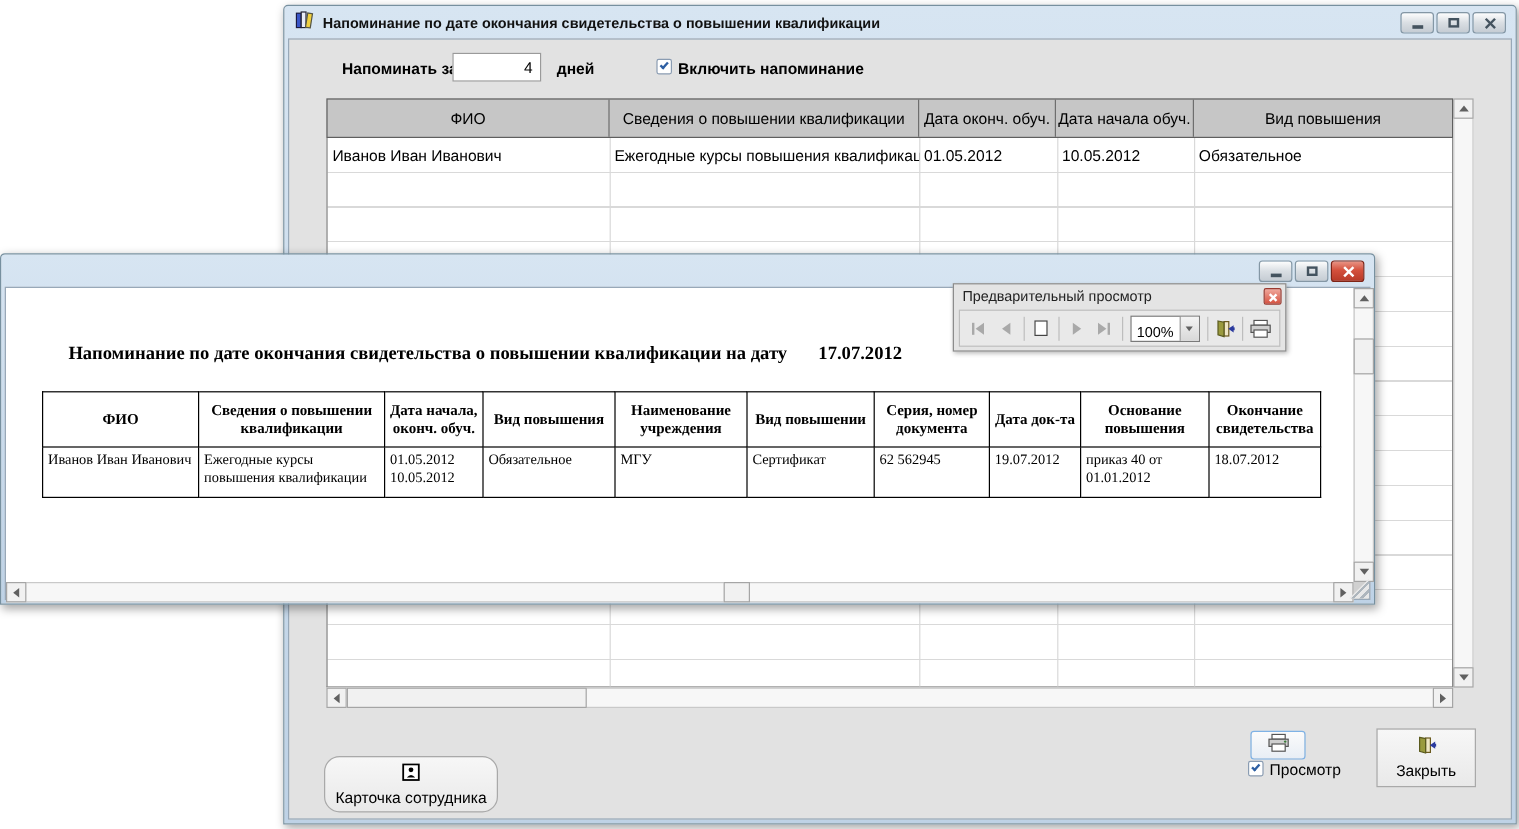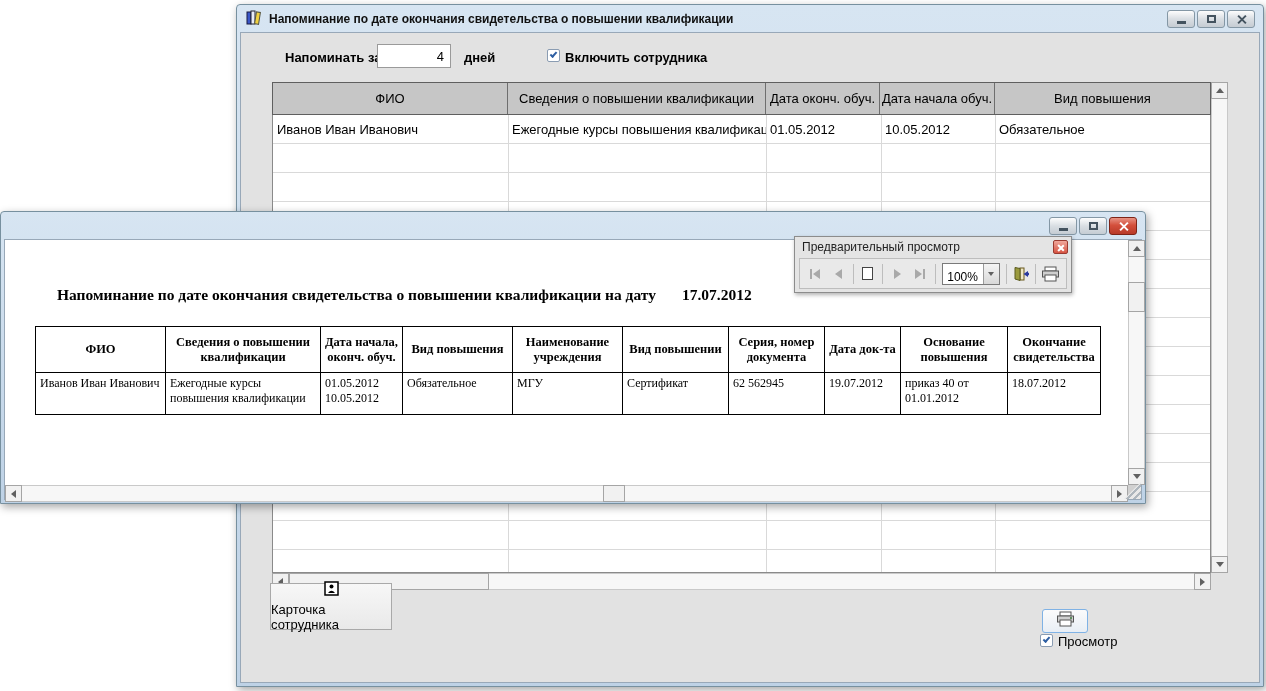--- a/index.html
+++ b/index.html
@@ -149,21 +149,21 @@
   </div>
 
   <div class="client">
 
     <span class="bold-label" style="left:44px; top:17px;">Напоминать за</span>
     <input id="remind-input" value="4" style="">
     <span class="bold-label" style="left:223px; top:17px;">дней</span>
     <div class="checkbox" style="left:306px; top:16px;">
       <div class="check"></div>
     </div>
-    <span class="bold-label" style="left:324px; top:17px;">Включить сотрудника</span>
+    <span class="bold-label" style="left:324px; top:17px;">Включить напоминание</span>
 
     <div id="grid-header">
       <div class="gh-cell" style="width:235px;">ФИО</div>
       <div class="gh-cell" style="width:258px;">Сведения о повышении квалификации</div>
       <div class="gh-cell" style="width:114px;">Дата оконч. обуч.</div>
       <div class="gh-cell" style="width:115px;">Дата начала обуч.</div>
       <div class="gh-cell" style="flex:1;">Вид повышения</div>
     </div>
     <div id="grid-body">
       <div class="vline" style="left:235px;"></div>
@@ -189,21 +189,21 @@
 
     <div class="sb-track-h" style="left:31px; top:540px; width:939px;"></div>
     <div class="sb-btn" style="left:31px; top:540px;">
         <div class="tri left"></div>
       </div>
     <div class="sb-thumb" style="left:48px; top:540px; width:200px; height:17px;"></div>
     <div class="sb-btn" style="left:953px; top:540px;">
         <div class="tri right"></div>
       </div>
 
-    <div class="big-btn" style="left:29px; top:550px; width:122px; height:47px;">
+    <div class="big-btn" style="left:29px; top:597px; width:145px; height:47px;border-radius:13px;">
       <span>
         <svg width="15" height="15" viewBox="0 0 15 15">
           <rect x="1" y="1" width="13" height="13" fill="#fff" stroke="#000" stroke-width="1.5"></rect>
           <circle cx="7.5" cy="5.5" r="2" fill="#000"></circle>
           <path d="M4 12 Q7.5 7.5 11 12 Z" fill="#000"></path>
         </svg>
       </span>
       <span>Карточка сотрудника</span>
     </div>
 
@@ -215,20 +215,31 @@
           <rect x="4" y="9" width="11" height="6" fill="#fff" stroke="#555"></rect>
           <circle cx="15" cy="7" r="1" fill="#3a7a3a"></circle>
         </svg>
       </span>
     </div>
     <div class="checkbox" style="left:799px; top:601px;">
       <div class="check"></div>
     </div>
     <span style="position:absolute; left:817px; top:601px; font-size:13px;">Просмотр</span>
 
+    <div class="big-btn" style="left:906px; top:574px; width:83px; height:49px;">
+      <span>
+        <svg width="17" height="16" viewBox="0 0 17 16">
+          <rect x="8" y="2" width="4" height="12" fill="#efe7c5" stroke="#6b5a1e"></rect>
+          <path d="M3 1.5 L8 2.5 L8 14.5 L3 13 Z" fill="#9a9a3e" stroke="#5a5a1e"></path>
+          <path d="M16 5 L11.5 8 L16 11 Z" fill="#2b3a9e"></path>
+          <rect x="14.5" y="6.8" width="2.5" height="2.4" fill="#2b3a9e"></rect>
+        </svg>
+      </span>
+      <span>Закрыть</span>
+    </div>
   </div>
 </div>
 
 <div class="win" id="report-win">
   <div class="winbtns" style="right:8px; top:5px;">
     <div class="winbtn">
         <div class="glyph-min"></div>
       </div>
     <div class="winbtn">
         <div class="glyph-max"></div>

